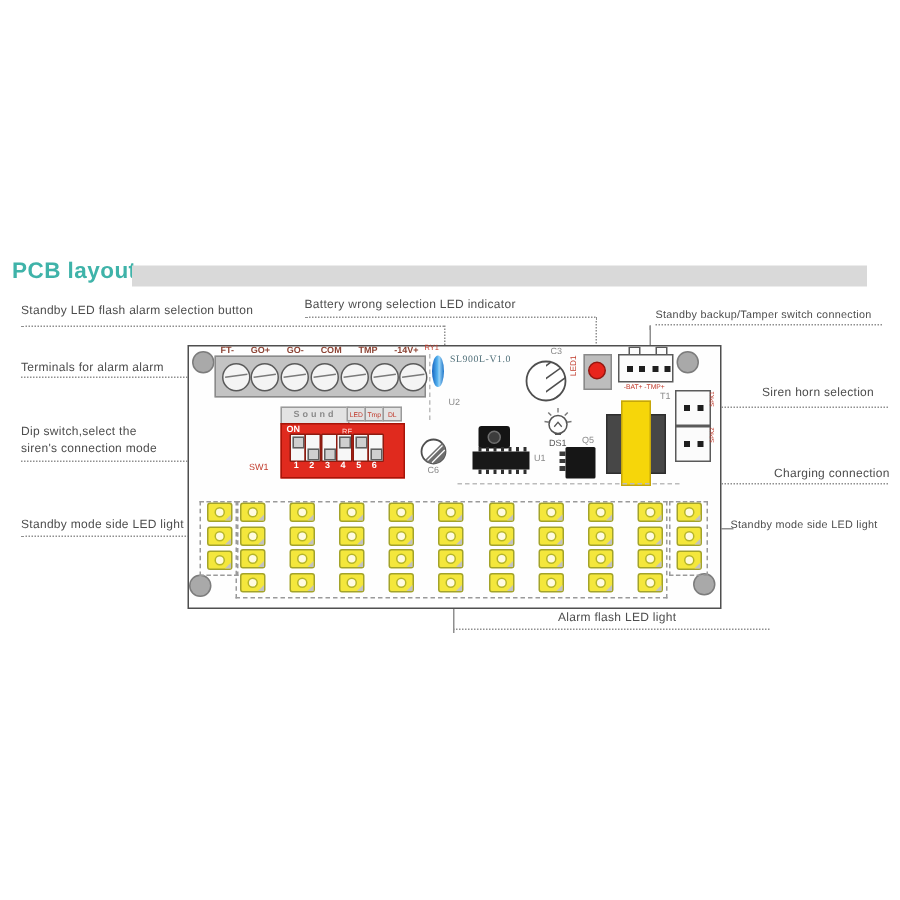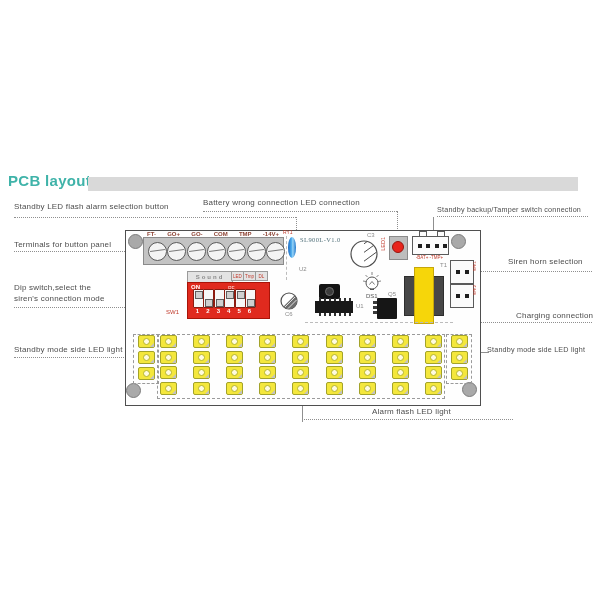--- a/index.html
+++ b/index.html
@@ -73,31 +73,31 @@
 
 <div id="screen">
 
   <div class="page-title">PCB layout</div>
   <div class="title-bar"></div>
 
   <div class="lbl" style="left:14px;top:202px;">Standby LED flash alarm selection button</div>
   <div class="line-h" style="left:14px;top:217px;width:282px;"></div>
   <div class="line-v" style="left:296px;top:217px;height:45px;"></div>
 
-  <div class="lbl" style="left:14px;top:240px;">Terminals for button panel</div>
+  <div class="lbl" style="left:14px;top:240px;">Terminals for alarm alarm</div>
   <div class="line-h" style="left:14px;top:251px;width:111px;"></div>
 
   <div class="lbl" style="left:14px;top:283px;">Dip switch,select the</div>
   <div class="lbl" style="left:14px;top:294px;">siren's connection mode</div>
   <div class="line-h" style="left:14px;top:307px;width:173px;"></div>
 
   <div class="lbl" style="left:14px;top:345px;">Standby mode side LED light</div>
   <div class="line-h" style="left:14px;top:357px;width:120px;"></div>
 
-  <div class="lbl" style="left:203px;top:198px;">Battery wrong connection LED connection</div>
+  <div class="lbl" style="left:203px;top:198px;">Battery wrong selection LED indicator</div>
   <div class="line-h" style="left:203px;top:211px;width:194px;"></div>
   <div class="line-v" style="left:397px;top:211px;height:24px;"></div>
 
   <div class="lbl small" style="left:437px;top:205px;">Standby backup/Tamper switch connection</div>
   <div class="line-h" style="left:437px;top:216px;width:151px;"></div>
   <div class="line-v solid" style="left:433px;top:217px;height:17px;"></div>
 
   <div class="lbl" style="left:508px;top:257px;">Siren horn selection</div>
   <div class="line-h" style="left:479px;top:271px;width:113px;"></div>
 

